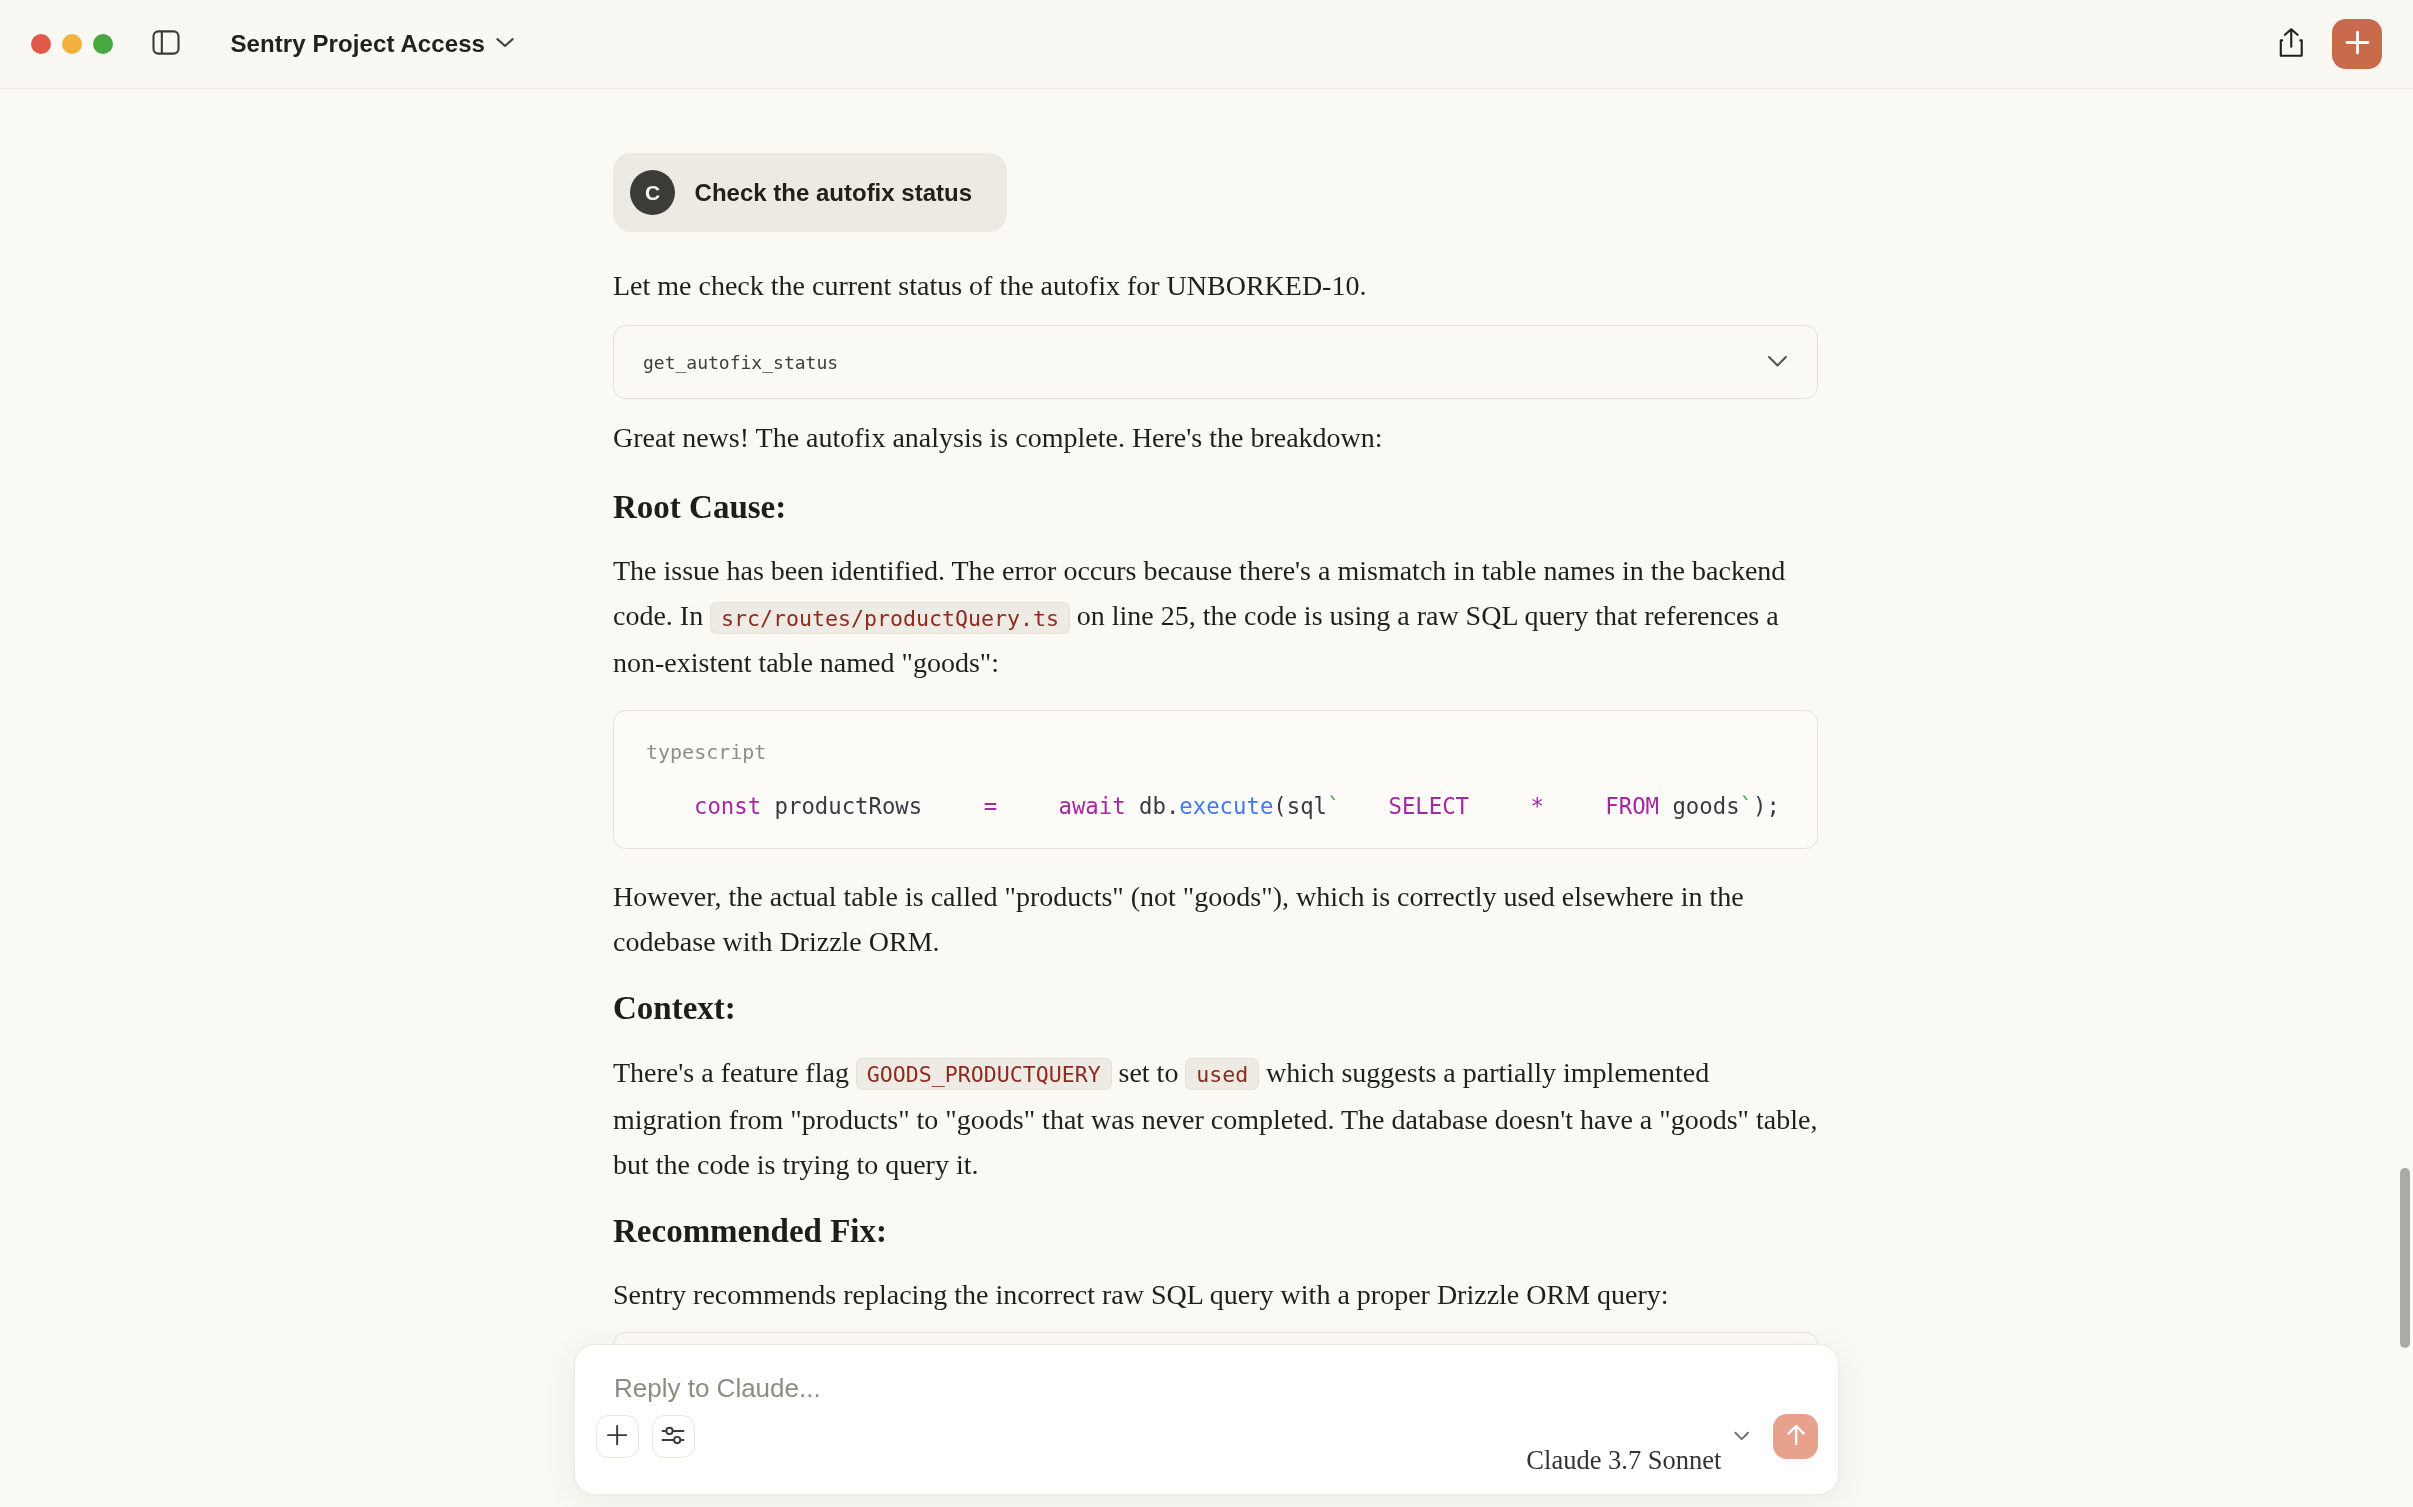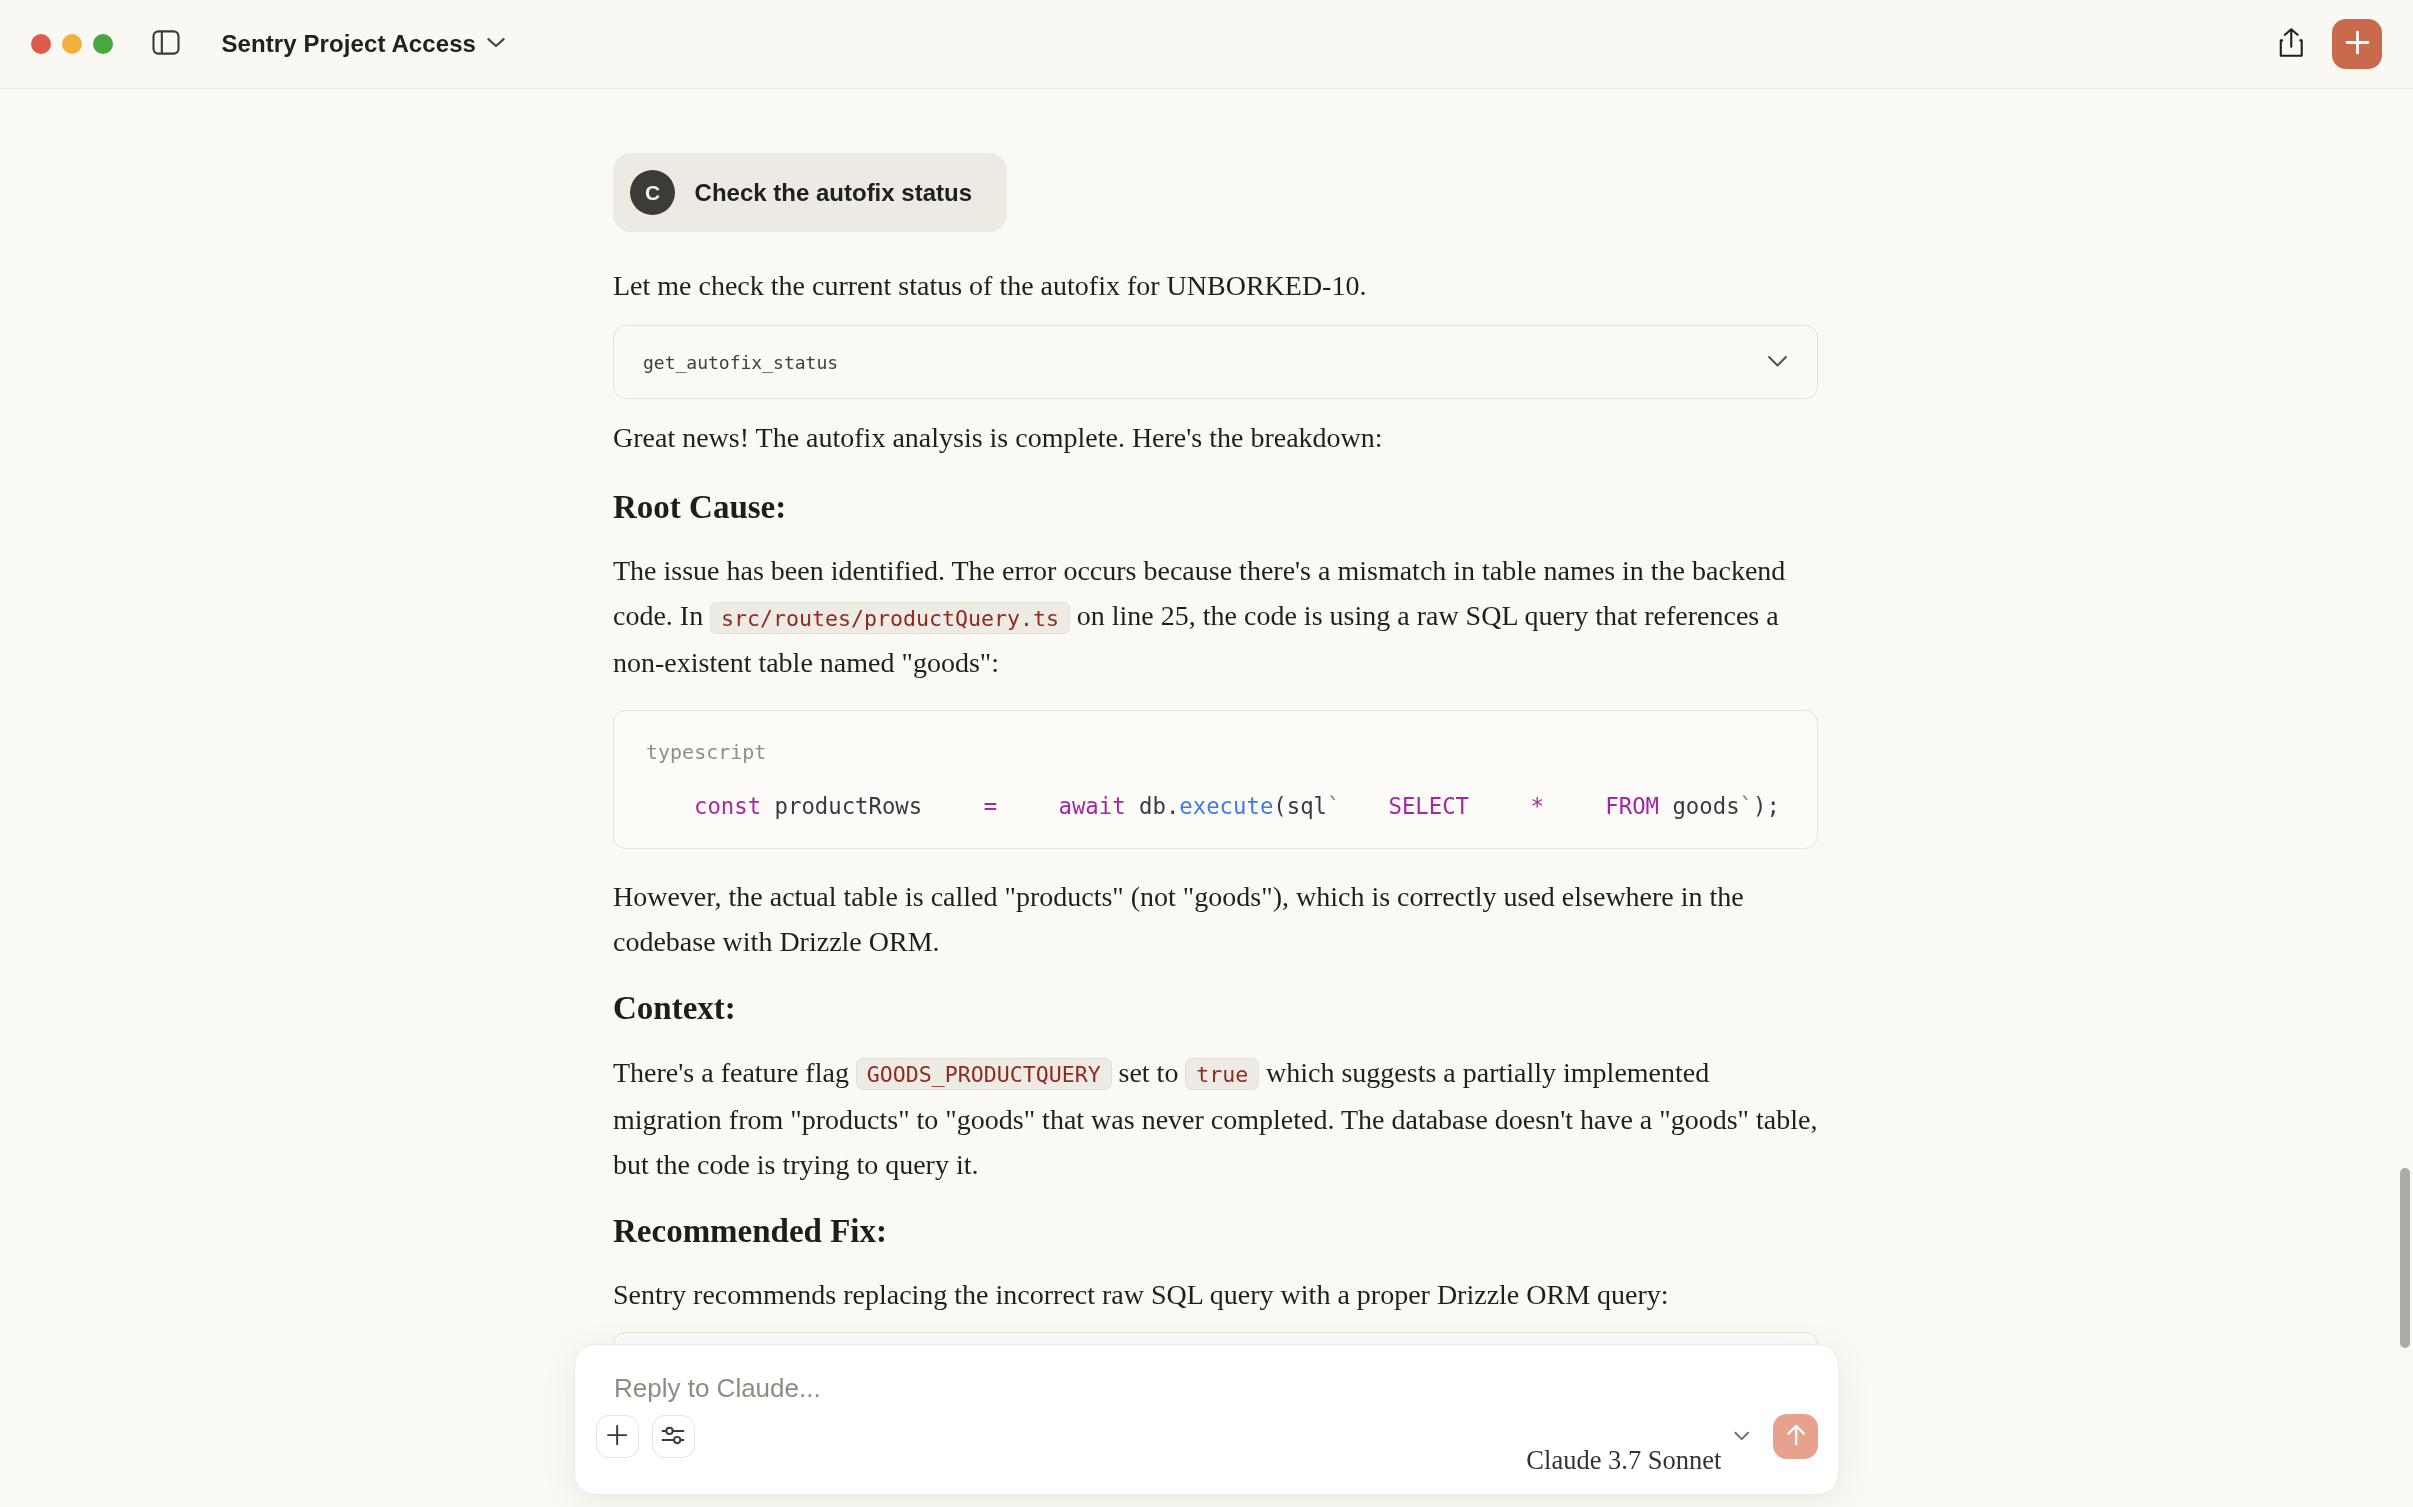--- a/index.html
+++ b/index.html
@@ -21,21 +21,21 @@
     padding:0 31px;
     z-index:30;
   }
   .lights { display:flex; align-items:center; gap:11.2px; }
   .light { width:20px; height:20px; border-radius:50%; }
   .light.red    { background:#E05A4C; }
   .light.yellow { background:#F2B13D; }
   .light.green  { background:#46A83F; }
   .sidebar-btn { margin-left:39px; display:flex; align-items:center; cursor:pointer; background:none; border:none; }
   .title-wrap { margin-left:41px; display:flex; align-items:center; gap:11.2px; cursor:pointer; }
-  .title-text { font-size:24px; font-weight:600; color:#22211C; letter-spacing:0.1px; }
+  .title-text { font-size:24px; font-weight:600; color:#22211C; letter-spacing:0.1px;margin-left:9px; }
   .right-actions { margin-left:auto; display:flex; align-items:center; gap:28px; }
   .share-btn { background:none; border:none; display:flex; cursor:pointer; }
   .new-chat-btn {
     width:50px; height:50px; border-radius:14px; border:none; cursor:pointer;
     background:#C96A4C; display:flex; align-items:center; justify-content:center;
   }
 
   
   .chat-area { position:absolute; left:613px; top:89px; width:1205px; bottom:0; }
   .para { font-family:"Liberation Serif","DejaVu Serif",serif; font-size:28px; line-height:45px; color:#201F1A; }
@@ -209,21 +209,21 @@
   <p class="para after-heading">The issue has been identified. The error occurs because there's a mismatch in table names in the backend code. In <code class="inline-code">src/routes/productQuery.ts</code> on line 25, the code is using a raw SQL query that references a non-existent table named "goods":</p>
 
   <div class="codeblock">
     <div class="code-lang">typescript</div>
     <div class="code-line"><span class="tok-kw">const</span><span class="tok-plain"> productRows </span><span class="tok-kw">=</span><span class="tok-plain"> </span><span class="tok-kw">await</span><span class="tok-plain"> db.</span><span class="tok-fn">execute</span><span class="tok-plain">(sql</span><span class="tok-str">`</span><span class="tok-kw">SELECT</span><span class="tok-plain"> </span><span class="tok-kw">*</span><span class="tok-plain"> </span><span class="tok-kw">FROM</span><span class="tok-plain"> goods</span><span class="tok-str">`</span><span class="tok-plain">);</span></div>
   </div>
 
   <p class="para" style="margin-top:25px;">However, the actual table is called "products" (not "goods"), which is correctly used elsewhere in the codebase with Drizzle ORM.</p>
 
   <h3 class="section" style="margin-top:25px;">Context:</h3>
-  <p class="para after-heading">There's a feature flag <code class="inline-code">GOODS_PRODUCTQUERY</code> set to <code class="inline-code">true</code> which suggests a partially implemented migration from "products" to "goods" that was never completed. The database doesn't have a "goods" table, but the code is trying to query it.</p>
+  <p class="para after-heading">There's a feature flag <code class="inline-code">GOODS_PRODUCTQUERY</code> set to <code class="inline-code">used</code> which suggests a partially implemented migration from "products" to "goods" that was never completed. The database doesn't have a "goods" table, but the code is trying to query it.</p>
 
   <h3 class="section" style="margin-top:25px;">Recommended Fix:</h3>
   <p class="para after-heading">Sentry recommends replacing the incorrect raw SQL query with a proper Drizzle ORM query:</p>
 
   <div class="codeblock partial"></div>
 </main>
 
 <div class="composer">
   <textarea class="composer-input" rows="1" placeholder="Reply to Claude..." style=""></textarea>
 

